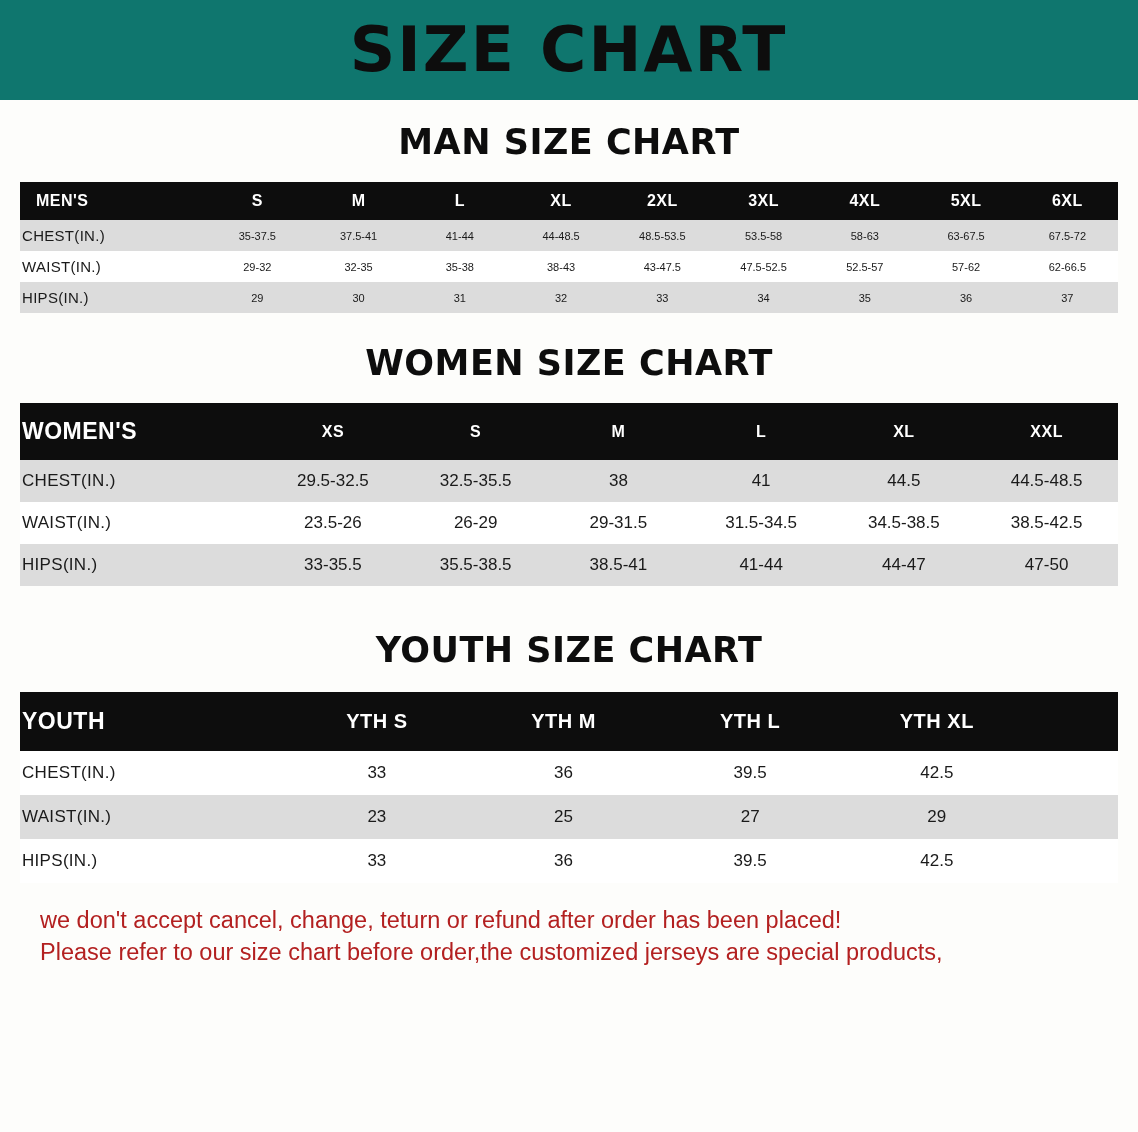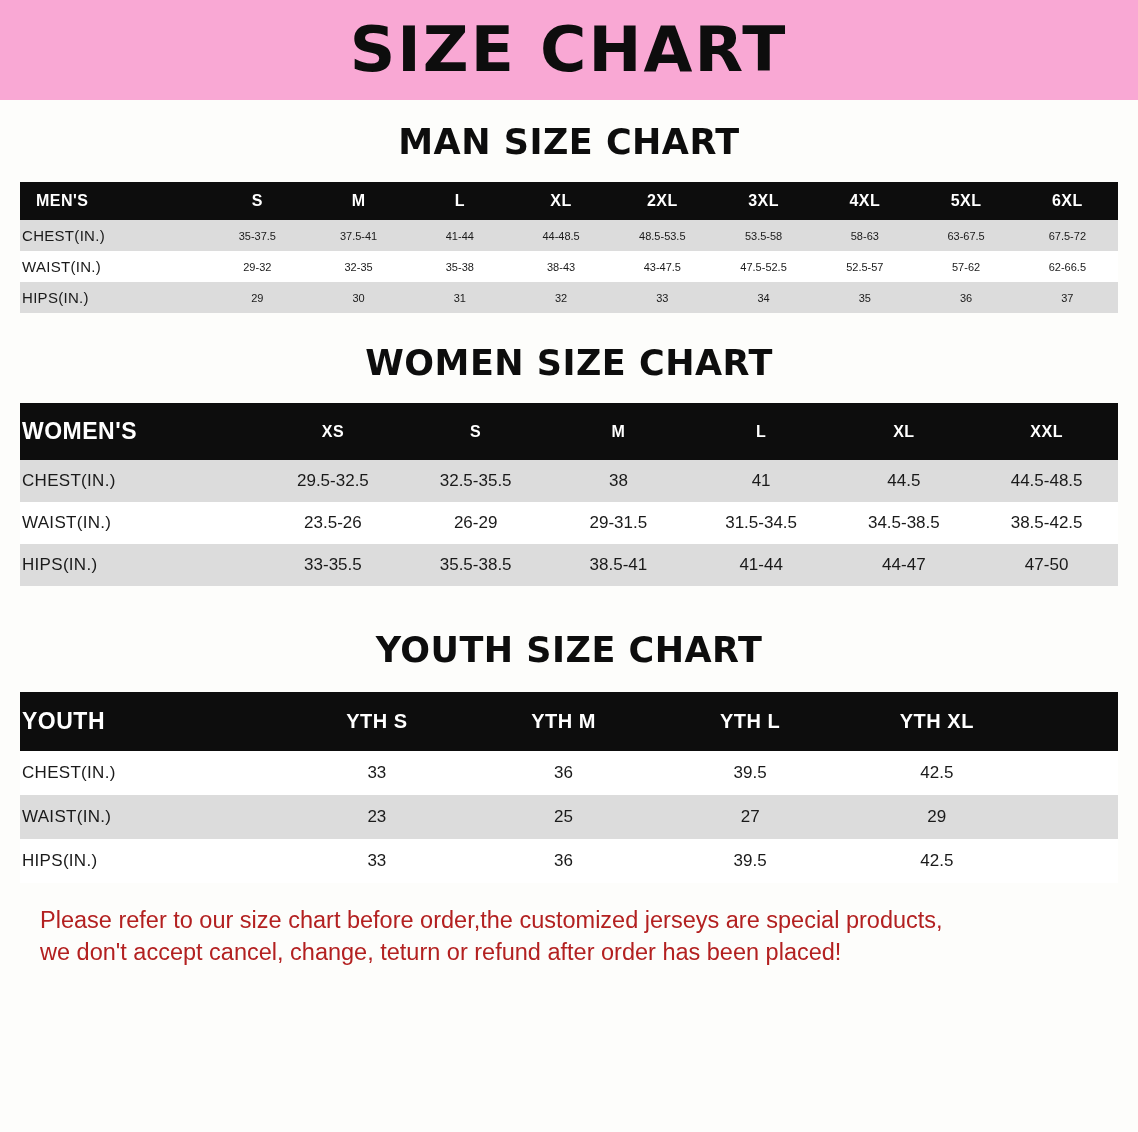--- a/index.html
+++ b/index.html
@@ -11,21 +11,21 @@
   body {
     width: 1138px;
     height: 1132px;
     font-family: "Liberation Sans", sans-serif;
     color: #111;
     overflow: hidden;
   }
 
   
   .banner {
-    background: #f9a8d4;
+    background: #0f766e;
     height: 100px;
     display: flex;
     align-items: center;
     justify-content: center;
   }
   .banner-title {
     font-family: "DejaVu Sans", sans-serif;
     font-weight: 900;
     font-size: 62px;
     letter-spacing: 2px;
@@ -272,15 +272,15 @@
         <td>36</td>
         <td>39.5</td>
         <td>42.5</td>
         <td></td>
       </tr>
     </tbody>
   </table>
 </div>
 
 <div class="note">
+  <span>we don't accept cancel, change, teturn or refund after order has been placed!</span>
   <span>Please refer to our size chart before order,the customized jerseys are special products,</span>
-  <span>we don't accept cancel, change, teturn or refund after order has been placed!</span>
 </div>
 
 </body></html>

